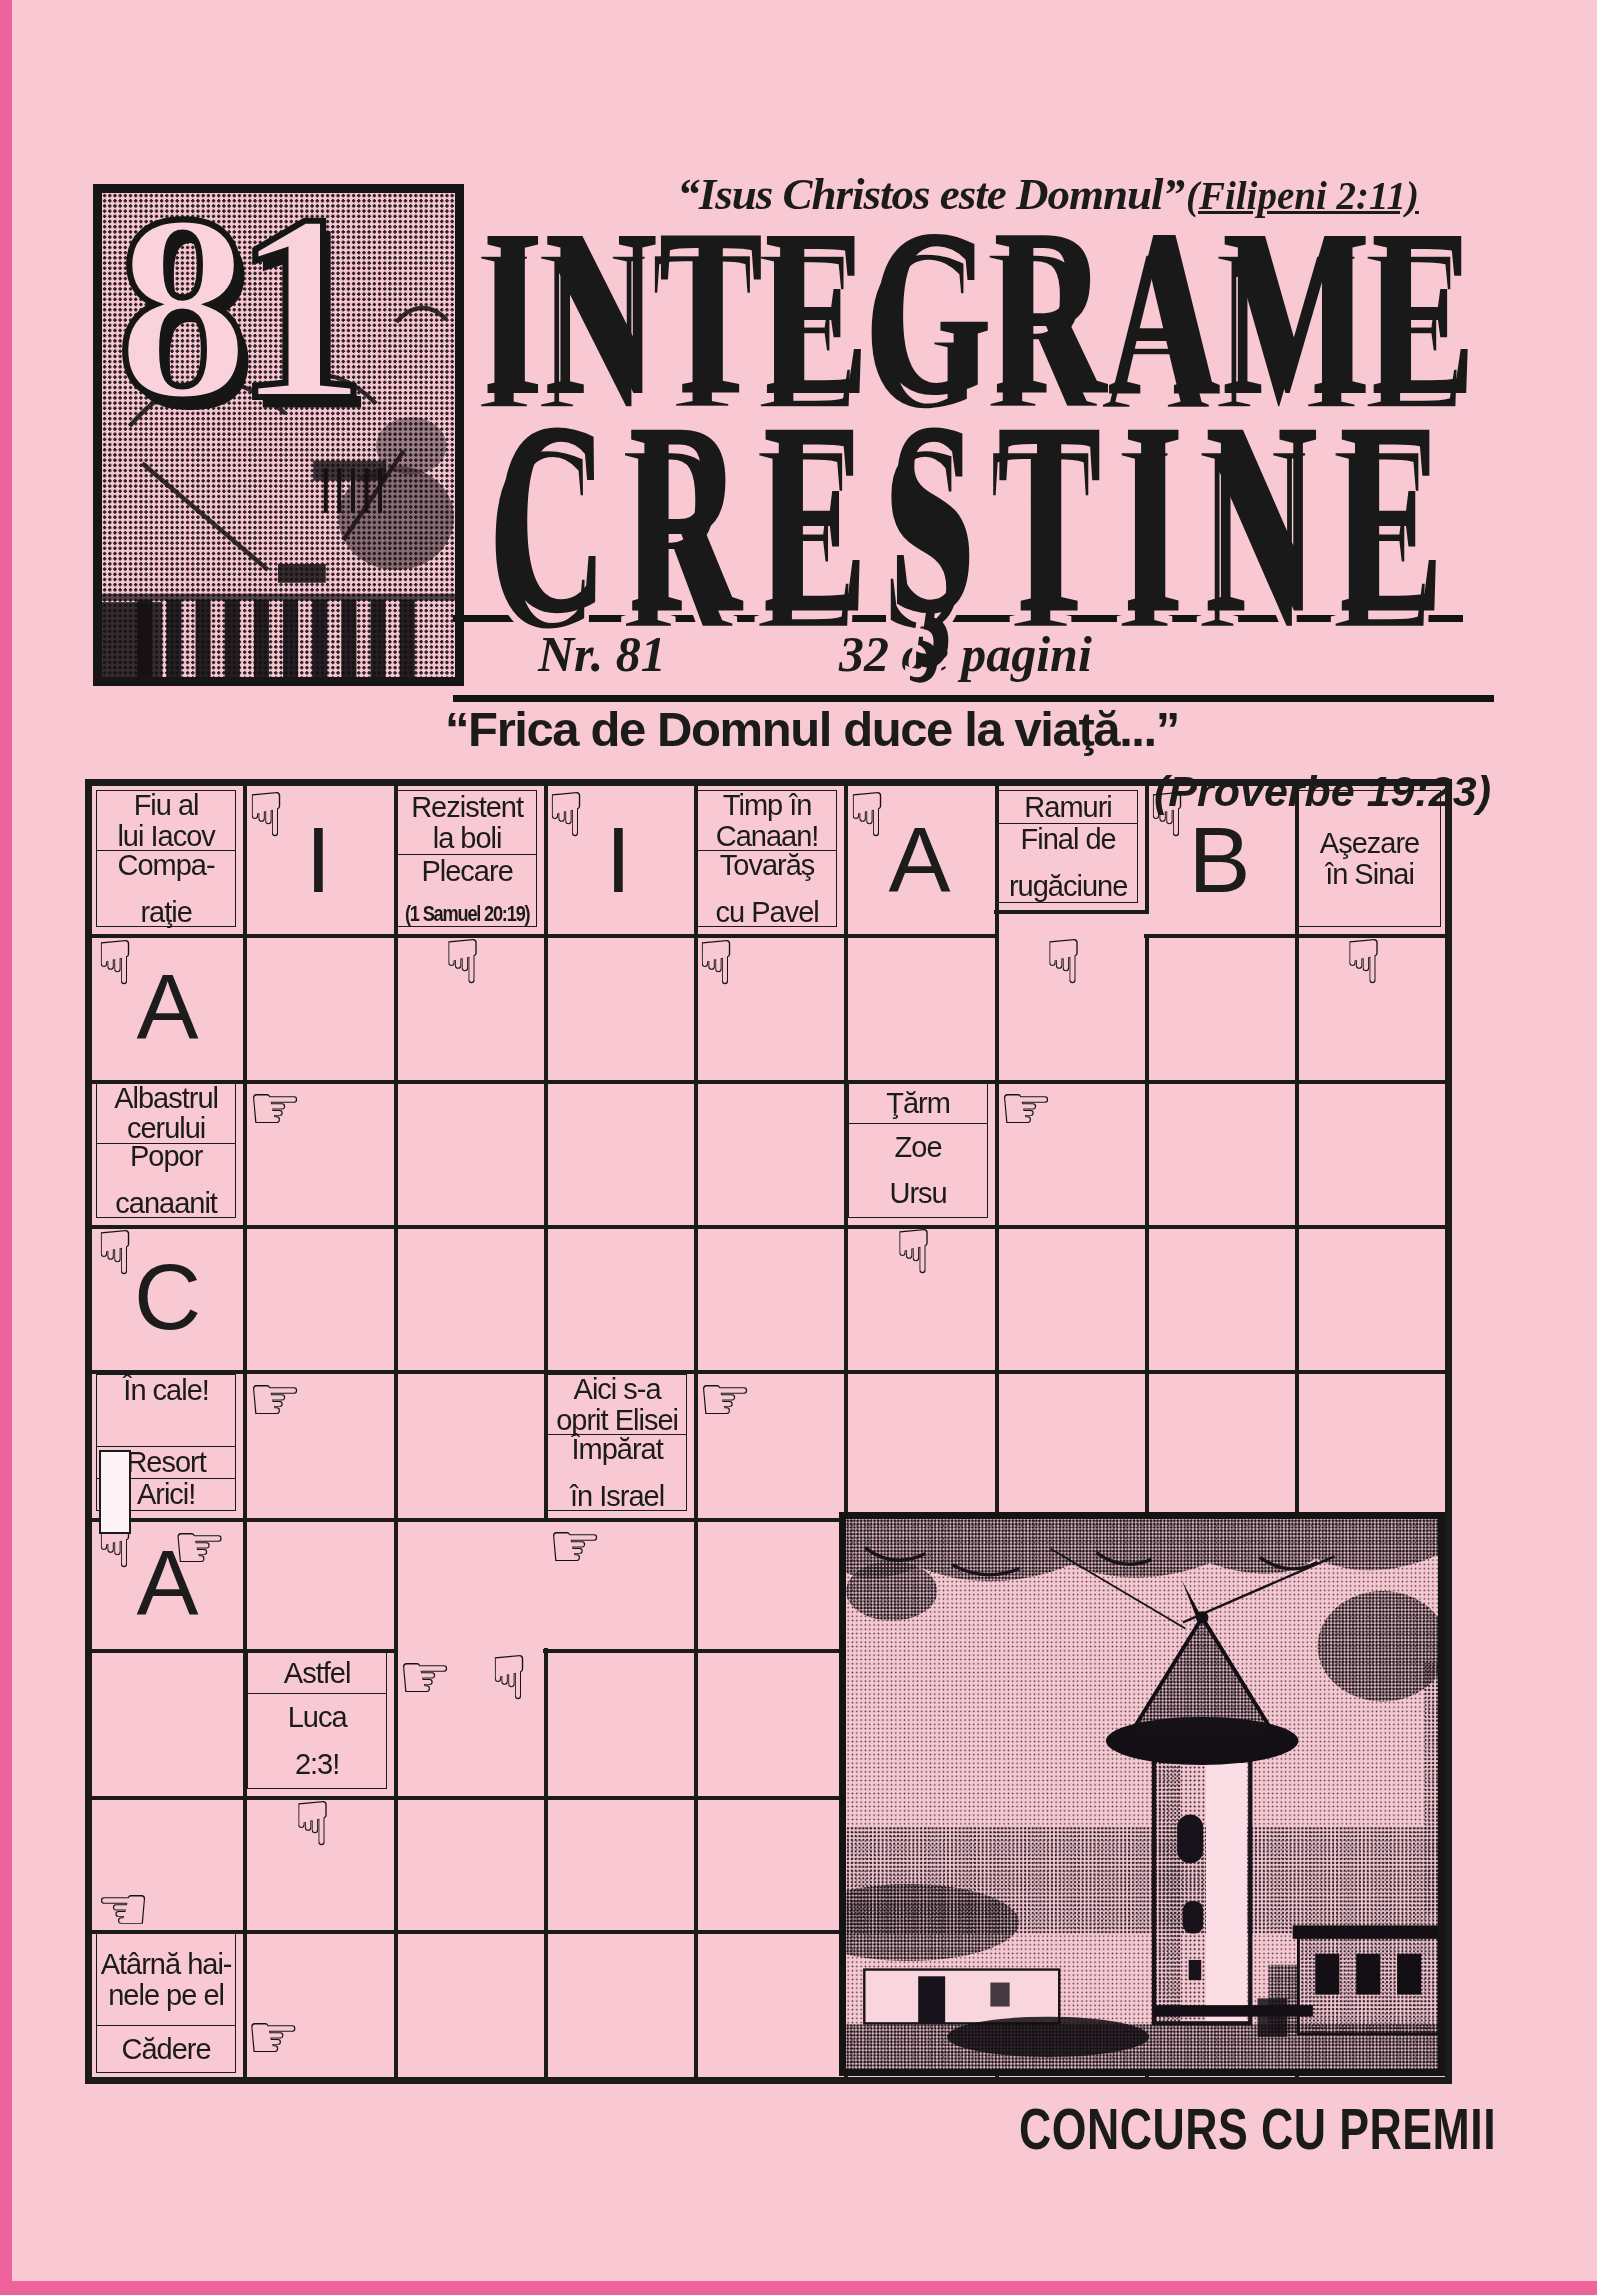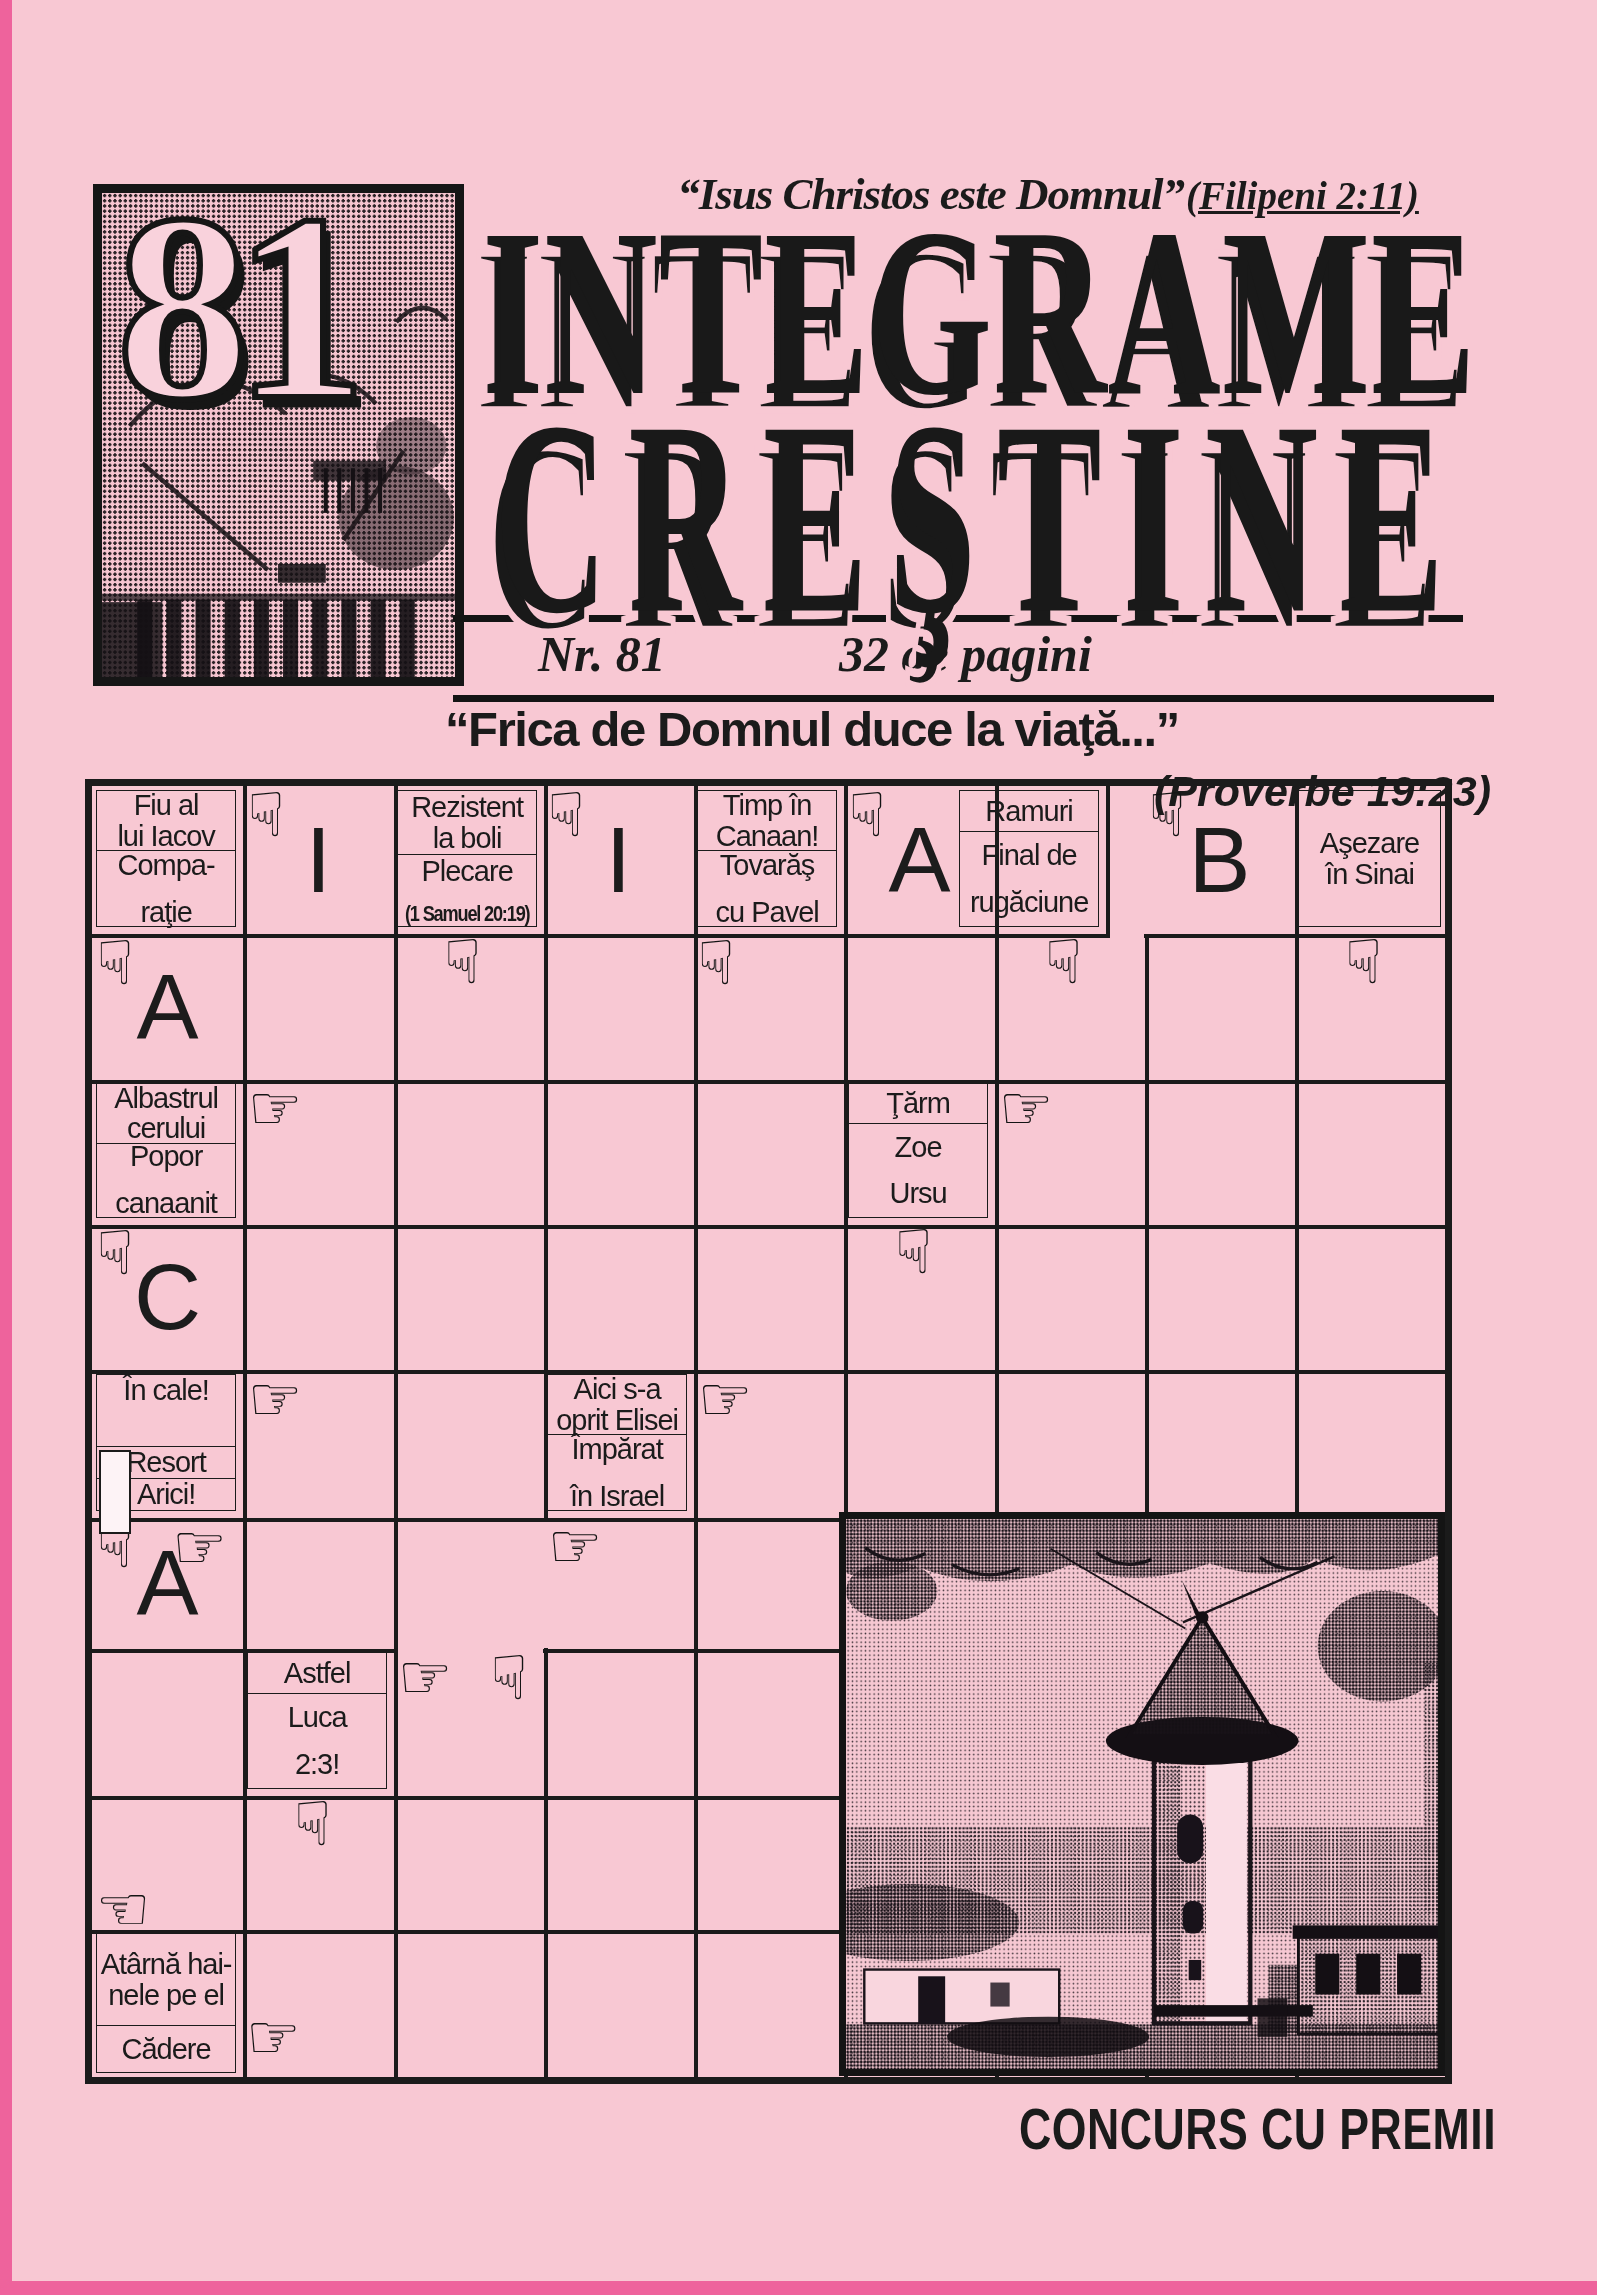--- a/index.html
+++ b/index.html
@@ -238,21 +238,21 @@
           <div class="sec" style="flex-grow: 2;">
             <div class="cl-line">Tovarăş</div>
             <div class="cl-line">cu Pavel</div>
           </div>
         </div>
       </div>
       <div class="cell bR bB" style="left: 752px; top: 0px; width: 155px; height: 152px;">
         <div class="letter">A</div>
         <span class="hand h-tl">☟</span>
       </div>
-      <div class="cell bR bB" style="left: 863px; top: 0px; width: 155px; height: 152px;">
+      <div class="cell bR bB" style="left: 902px; top: 0px; width: 155px; height: 128px;">
         <div class="cluebox">
           <div class="sec" style="flex-grow: 1;">
             <div class="cl-line">Ramuri</div>
           </div>
           <div class="sec" style="flex-grow: 2;">
             <div class="cl-line">Final de</div>
             <div class="cl-line">rugăciune</div>
           </div>
         </div>
       </div>

